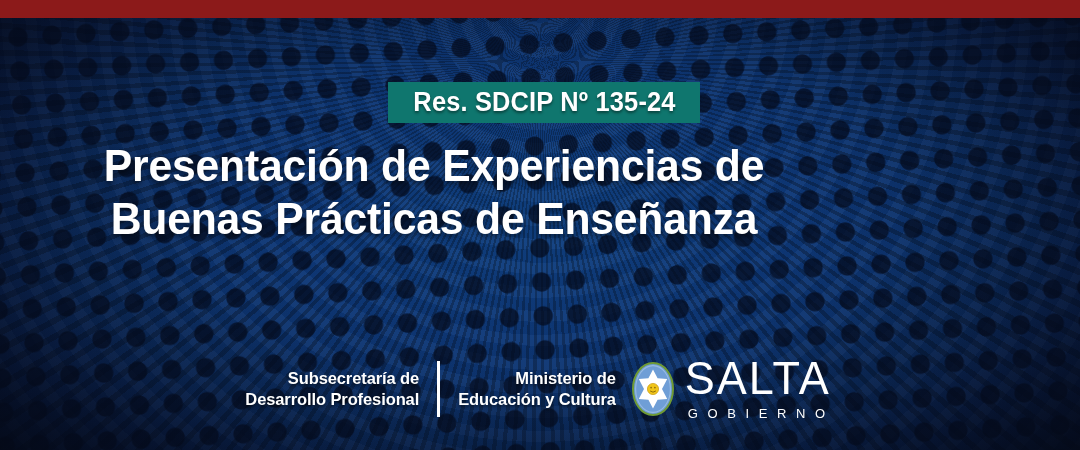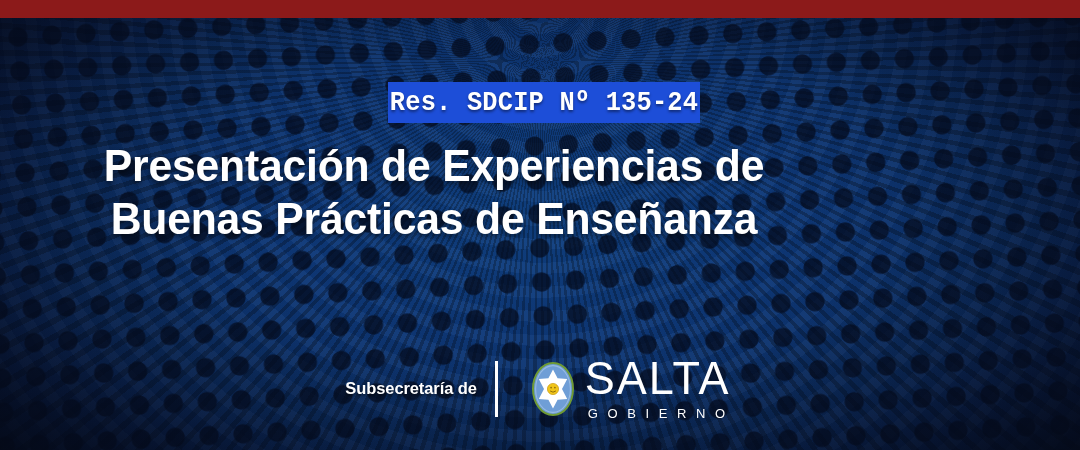--- a/index.html
+++ b/index.html
@@ -102,25 +102,24 @@
     inset: 0;
     z-index: 5;
   }
 
   .badge {
     position: absolute;
     left: 388px;
     top: 82px;
     width: 312px;
     height: 41px;
-    background: #1d4ed8;
+    background: #0f766e;
     display: flex;
     align-items: center;
     justify-content: center;
-    font-family: Liberation Mono, monospace;
   }
   .badge-text {
     color: #ffffff;
     font-size: 27px;
     font-weight: bold;
     letter-spacing: .2px;
     transform: scaleX(.94);
     white-space: nowrap;
     text-shadow: 0 2px 3px rgba(0,0,0,.45);
   }
@@ -228,25 +227,28 @@
 
     <div class="headline">
       <span class="headline-line">Presentación de Experiencias de</span>
       <span class="headline-line">Buenas Prácticas de Enseñanza</span>
     </div>
 
     <div class="footer">
 
       <div class="org-block">
         <span class="org-line">Subsecretaría de</span>
+        <span class="org-line">Desarrollo Profesional</span>
       </div>
 
       <div class="divider"></div>
 
       <div class="org-block ministry-block">
+        <span class="org-line">Ministerio de</span>
+        <span class="org-line">Educación y Cultura</span>
       </div>
 
       <div class="logo-lockup">
 
         <svg class="crest" viewBox="0 0 42 54">
           <ellipse cx="21" cy="27" rx="20" ry="26" fill="#6f9ed6" stroke="#6f9a35" stroke-width="2"></ellipse>
           <ellipse cx="21" cy="27" rx="17.4" ry="23.4" fill="none" stroke="#bcd3ec" stroke-width="1.1" opacity=".55"></ellipse>
           <path d="M21 7.5 L25.6 16.2 L35.2 17.0 L30.0 27.0 L35.2 37.0 L25.6 37.8 L21 46.5 L16.4 37.8 L6.8 37.0 L12.0 27.0 L6.8 17.0 L16.4 16.2 Z" fill="#ffffff"></path>
           <circle cx="21" cy="27" r="5.6" fill="#f0c419" stroke="#c79a10" stroke-width=".7"></circle>
           <circle cx="19.1" cy="25.6" r="0.85" fill="#8a6a08"></circle>

